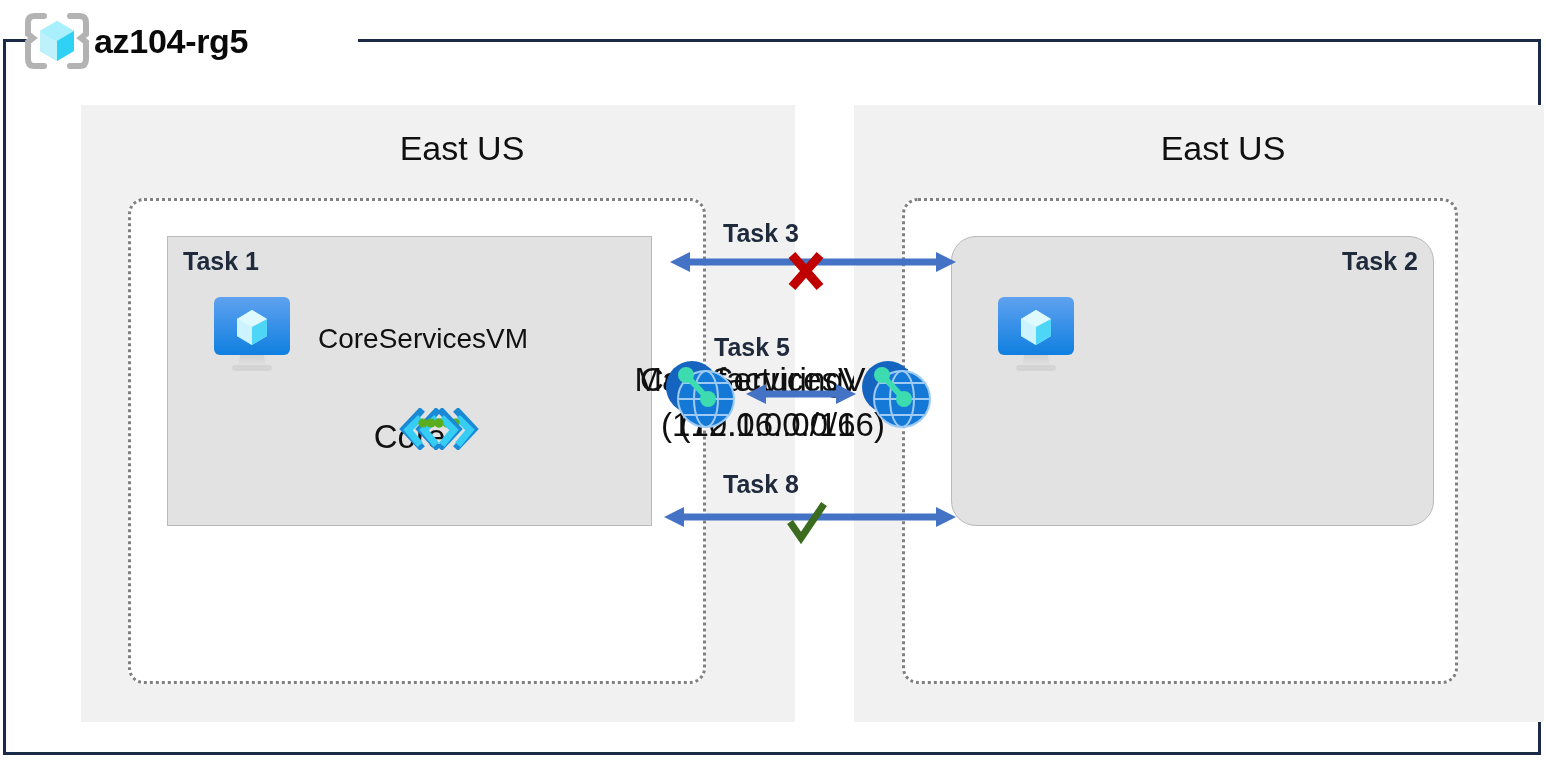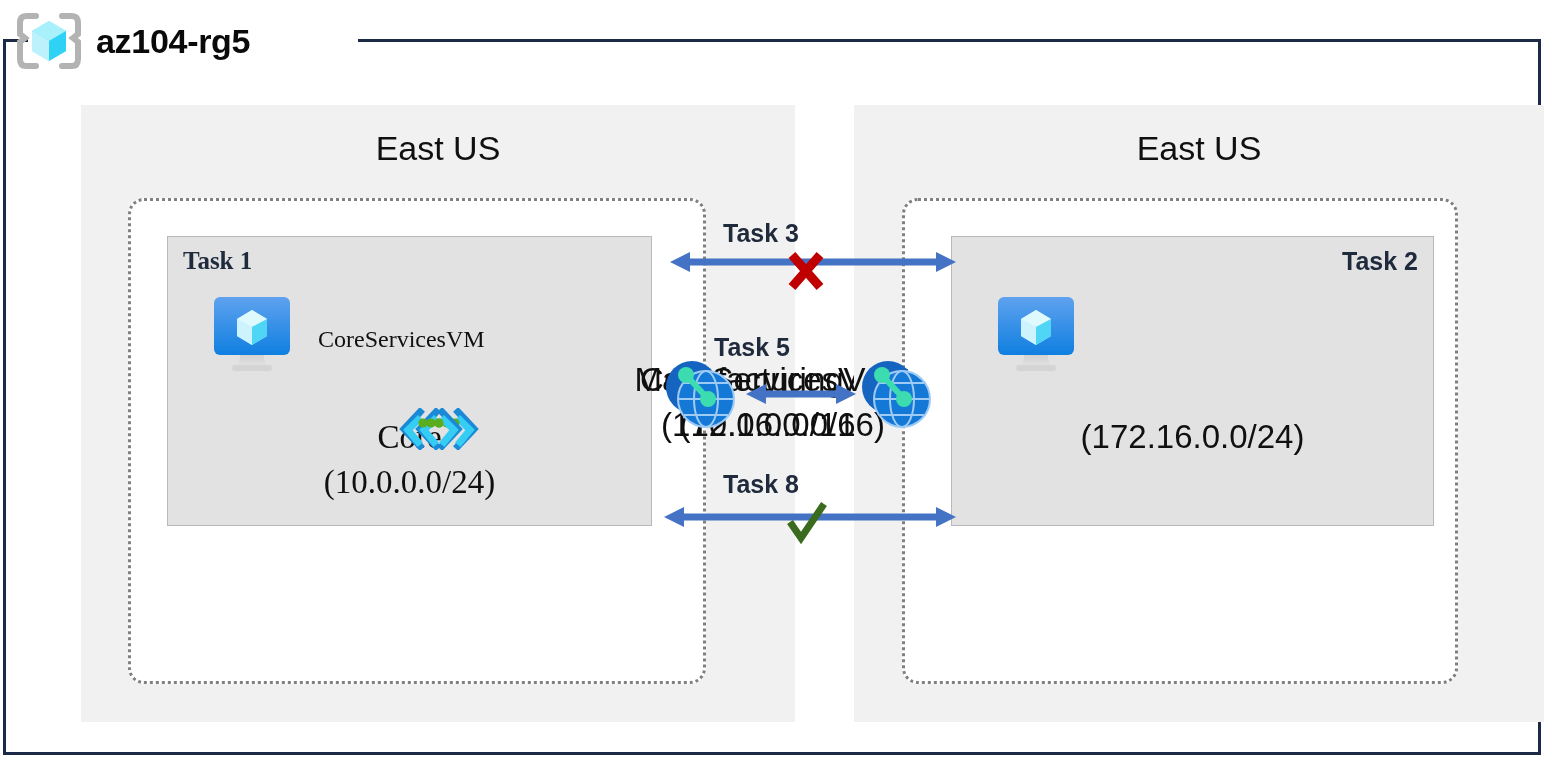--- a/index.html
+++ b/index.html
@@ -23,23 +23,23 @@
   }
   
   .rg-title-mask{
     position:absolute;
     left:28px;top:24px;
     height:32px;width:330px;
     background:#ffffff;
   }
   .rg-header{
     position:absolute;
-    left:16px;top:10px;
+    left:24px;top:10px;
     height:62px;
-    display:flex;align-items:center;gap:14px;text-align:center;
+    display:flex;align-items:center;gap:4px;text-align:center;
   }
   .rg-icon{
     position:relative;
     width:66px;height:58px;
     flex:0 0 auto;
   }
   .rg-title{
     font-size:34px;
     font-weight:bold;
     color:#0a0a0a;
@@ -56,20 +56,21 @@
     background:#f1f1f1;
   }
   .region.left{left:81px;width:714px;}
   .region.right{left:854px;width:690px;}
   .region-label{
     position:absolute;
     top:24px;left:0;width:100%;
     text-align:center;
     font-size:34px;
     color:#101010;
+    padding-left:24px;
   }
 
   
   .vnet{
     position:absolute;
     border:3px dotted #808080;
     border-radius:16px;
     background:#ffffff;
     box-sizing:border-box;
   }
@@ -92,43 +93,43 @@
   .vnet-glyph.left{left:414px;top:408px;}
   .vnet-glyph.right{left:398px;top:408px;}
 
   
   .subnet{
     position:absolute;
     background:#e2e2e2;
     border:1px solid #b9b9b9;
     box-sizing:border-box;
   }
-  .subnet.left{left:167px;top:236px;width:485px;height:290px;font-family:Liberation Serif, serif;}
-  .subnet.right{left:951px;top:236px;width:483px;height:290px;}
+  .subnet.left{left:167px;top:236px;width:485px;height:290px;}
+  .subnet.right{left:951px;top:236px;width:483px;height:290px;border-radius:25px;}
 
   .task-tag{
     position:absolute;
     top:10px;
     font-size:25px;
     font-weight:bold;
     color:#1f2a3d;
   }
   .task-tag.tl{left:15px;}
   .task-tag.tr{right:15px;}
 
   .vm-row{
     position:absolute;
     top:56px;left:0;width:100%;
     display:flex;align-items:center;
     padding-left:40px;
     box-sizing:border-box;
     gap:22px;
   }
   .vm-name{
-    font-size:24px;
+    font-size:28px;
     color:#101010;
     white-space:nowrap;
     margin-top:10px;
   }
   .subnet-caption{
     position:absolute;
     left:0;width:100%;
     top:178px;
     text-align:center;
     font-size:33px;
@@ -203,21 +204,20 @@
           <polygon points="44,17 59,26 59,43 44,52 29,43 29,26" fill="#bdf0fd"></polygon>
           <polygon points="44,17 59,26 44,34 29,26" fill="#dffaff"></polygon>
           <polygon points="44,34 59,26 59,43 44,52" fill="#4fd6f7"></polygon>
           <polygon points="44,34 29,26 29,43 44,52" fill="#cdf4fe"></polygon>
         </svg>
       </span>
       <span class="vm-name">CoreServicesVM</span>
     </div>
     <div class="subnet-caption">
       <div>Core</div>
-      <div>(10.0.0.0/24)</div>
     </div>
   </div>
 
   <div class="vnet-caption left">
     <div>CoreServicesVnet</div>
     <div>(10.0.0.0/16)</div>
   </div>
 
   <div class="vnet-glyph left">
     <svg width="66" height="42" viewBox="0 0 66 42">
@@ -256,21 +256,20 @@
           <rect x="24" y="72" width="40" height="6" rx="3" fill="#d4d4d4"></rect>
           <rect x="6" y="4" width="76" height="58" rx="6" fill="url(#vmg2)"></rect>
           <polygon points="44,17 59,26 59,43 44,52 29,43 29,26" fill="#bdf0fd"></polygon>
           <polygon points="44,17 59,26 44,34 29,26" fill="#dffaff"></polygon>
           <polygon points="44,34 59,26 59,43 44,52" fill="#4fd6f7"></polygon>
           <polygon points="44,34 29,26 29,43 44,52" fill="#cdf4fe"></polygon>
         </svg>
       </span>
     </div>
     <div class="subnet-caption">
-      <div>(172.16.0.0/24)</div>
     </div>
   </div>
 
   <div class="vnet-caption right">
     <div>ManufacturingVnet</div>
     <div>(172.16.0.0/16)</div>
   </div>
 
   <div class="vnet-glyph right">
     <svg width="66" height="42" viewBox="0 0 66 42">

